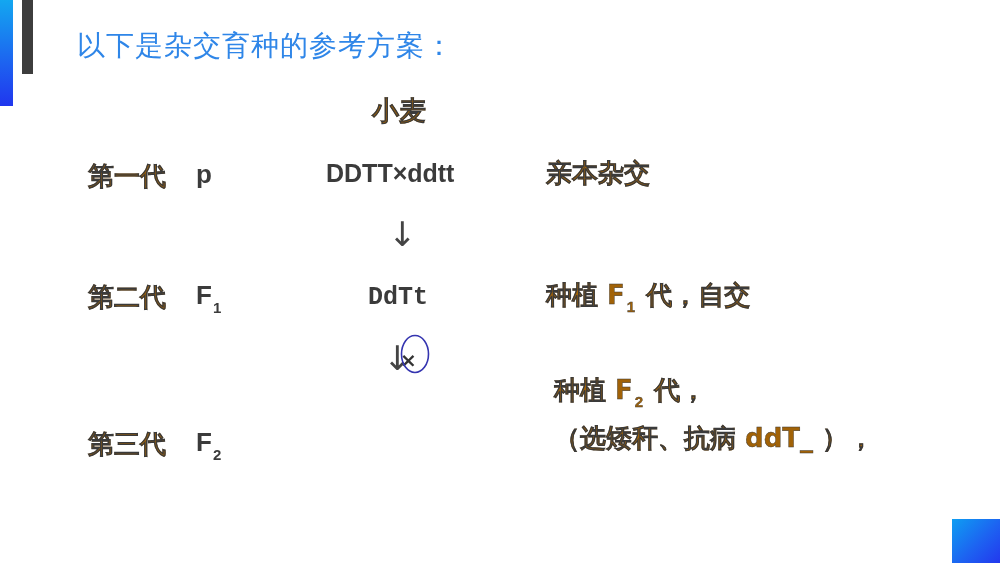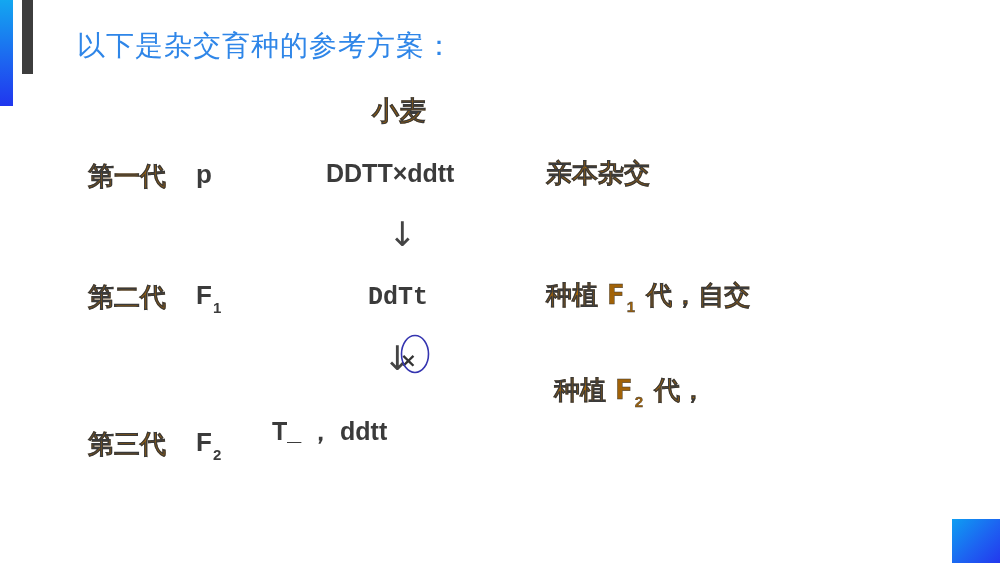--- a/index.html
+++ b/index.html
@@ -69,17 +69,17 @@
 
 <div class="txt arrow" style="left:383px; top:338px;">↓</div>
 <div class="txt cross-mark" style="left:400px; top:348px;">×</div>
 <svg class="mark-ellipse" viewBox="0 0 30 40">
   <ellipse cx="15" cy="20" rx="13.5" ry="18.5" fill="none" stroke="#3535b0" stroke-width="1.6"></ellipse>
 </svg>
 
 <div class="txt cn gen-label" style="left:88px; top:427px;">第三代</div>
 <div class="txt sym" style="left:196px; top:427px;"><span>F</span><sub>2</sub></div>
 <div class="txt geno" style="left:272px; top:414px; width:258px; line-height:35px;">
-  <div>T_ ， ddtt</div>
 </div>
 <div class="txt cn note" style="left:546px; top:372px;margin-left:8px;">
   <div><span>种植 F</span><sub>2</sub><span> 代，</span></div>
+  <div>（选矮秆、抗病 ddT_ ），</div>
 </div>
 
 </body></html>

